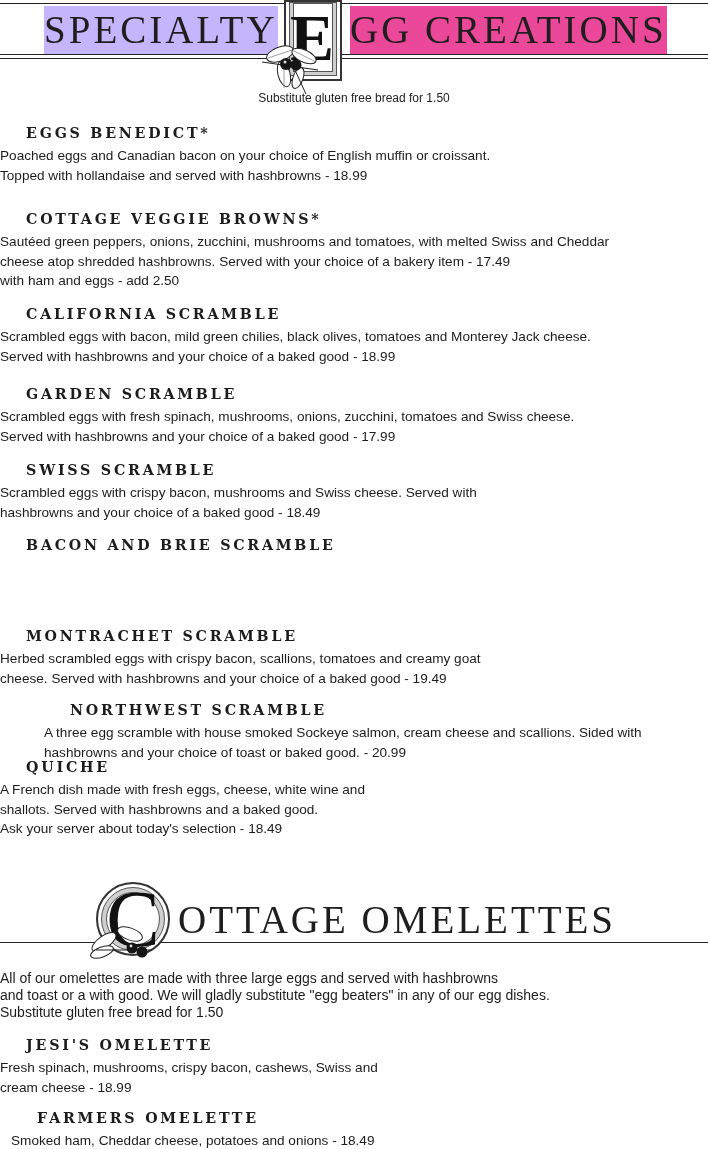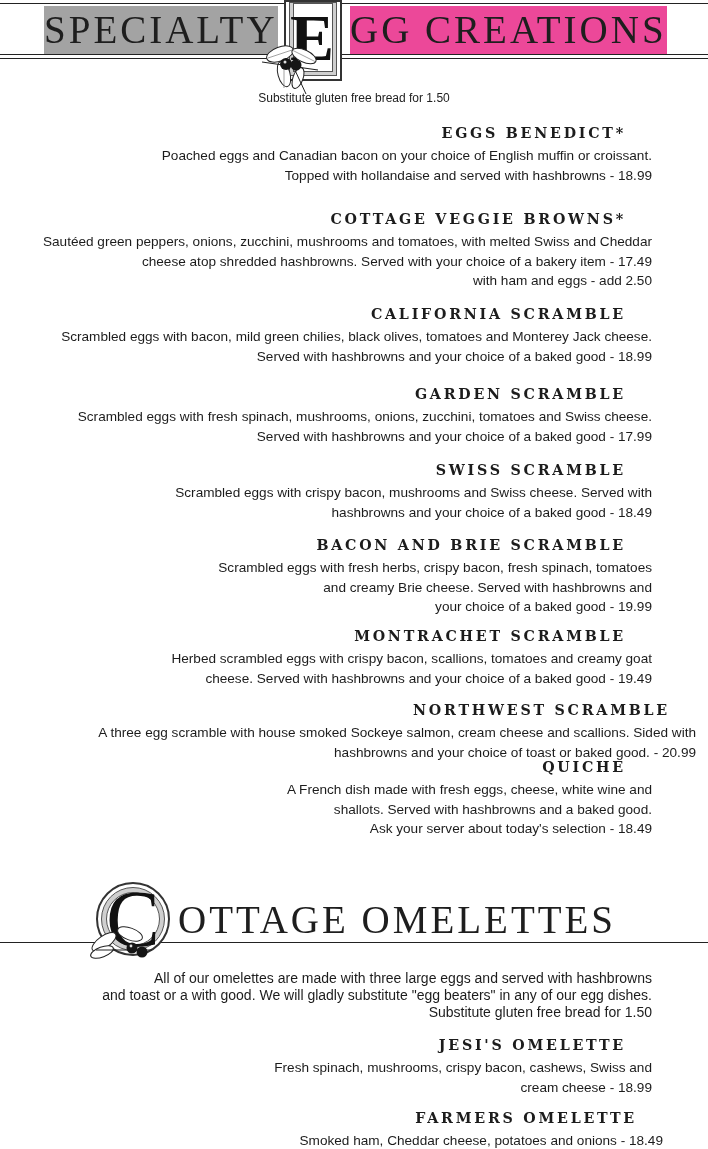--- a/index.html
+++ b/index.html
@@ -5,31 +5,31 @@
   html, body { margin: 0; padding: 0; background: #ffffff; }
   body { width: 708px; height: 1149px; position: relative; overflow: hidden; color: #1a1a1a; }
   .serif { font-family: "Liberation Serif", "DejaVu Serif", serif; }
   .sans { font-family: "Liberation Sans", "DejaVu Sans", sans-serif; }
 
   
   .hdr1 { position: absolute; left: 0; top: 0; width: 708px; height: 100px; }
   .hdr1 .rule-top { position: absolute; left: 0; top: 3px; width: 708px; border-top: 1.5px solid #222; }
   .hdr1 .rule-bot1 { position: absolute; left: 0; top: 54px; width: 708px; border-top: 1.5px solid #222; }
   .hdr1 .rule-bot2 { position: absolute; left: 0; top: 58px; width: 708px; border-top: 1px solid #222; }
-  .hdr1 .word-left { position: absolute; left: 44px; top: 6px; font-size: 39px; letter-spacing: 3px; line-height: 48px; color: #1e1e1e; background: #a3a3a3; }
+  .hdr1 .word-left { position: absolute; left: 44px; top: 6px; font-size: 39px; letter-spacing: 3px; line-height: 48px; color: #1e1e1e; background: #c4b5fd; }
   .hdr1 .word-right { position: absolute; left: 350px; top: 6px; font-size: 39px; letter-spacing: 3px; line-height: 48px; color: #1e1e1e; background: #ec4899; }
   .hdr1 .cap-box { position: absolute; left: 284px; top: 0; width: 58px; height: 81px; background: #fff; border: 2px solid #333; box-sizing: border-box; }
   .hdr1 .cap-box .inner { position: absolute; left: 3px; top: 0; right: 3px; bottom: 3px; background: #cfcfcf; border: 1px solid #555; }
   .hdr1 .cap-box .inner2 { position: absolute; left: 3px; top: 0; right: 3px; bottom: 3px; background: #fff; border: 1px solid #555; }
   .hdr1 .cap-letter { position: absolute; left: 4px; top: -2px; width: 40px; text-align: center; font-size: 66px; line-height: 76px; font-weight: bold; color: #111; }
   .hdr1 .sprig { position: absolute; left: 258px; top: 36px; width: 72px; height: 60px; }
 
   .subnote { position: absolute; left: 0; width: 708px; text-align: center; font-size: 12px; color: #222; }
 
-  .item { position: absolute; left: 0; width: 652px; text-align: right; }
+  .item { position: absolute; left: 0; width: 652px; text-align: left; }
   .item .title { font-family: "DejaVu Serif", "Liberation Serif", serif; font-weight: bold; font-size: 15.5px; letter-spacing: 3px; color: #1c1c1c; line-height: 22px; transform: scaleX(0.92); }
   .item .desc { font-family: Liberation Sans, sans-serif; font-size: 13.6px; line-height: 19.5px; color: #1c1c1c; margin-top: 2px; }
   .item .desc div { white-space: nowrap; }
 
   
   .hdr2 { position: absolute; left: 0; top: 878px; width: 708px; height: 90px; }
   .hdr2 .rule { position: absolute; left: 0; top: 64px; width: 708px; border-top: 1.5px solid #222; }
   .hdr2 .ring { position: absolute; left: 96px; top: 4px; width: 74px; height: 74px; border-radius: 50%; border: 2px solid #333; background: #fff; box-sizing: border-box; }
   .hdr2 .ring .ring-in { position: absolute; left: 3px; top: 3px; right: 3px; bottom: 3px; border-radius: 50%; background: #cfcfcf; border: 1px solid #555; }
   .hdr2 .ring .ring-in2 { position: absolute; left: 4px; top: 4px; right: 4px; bottom: 4px; border-radius: 50%; background: #fff; border: 1px solid #555; }
@@ -110,25 +110,20 @@
 <div class="item" style="top:459px;">
   <div class="title">SWISS SCRAMBLE</div>
   <div class="desc">
     <div>Scrambled eggs with crispy bacon, mushrooms and Swiss cheese.  Served with</div>
     <div>hashbrowns and your choice of a baked good - 18.49</div>
   </div>
 </div>
 
 <div class="item" style="top:534px;">
   <div class="title">BACON AND BRIE SCRAMBLE</div>
-  <div class="desc">
-    <div>Scrambled eggs with fresh herbs, crispy bacon, fresh spinach, tomatoes</div>
-    <div>and creamy Brie cheese.  Served with hashbrowns and</div>
-    <div>your choice of a baked good - 19.99</div>
-  </div>
 </div>
 
 <div class="item" style="top:625px;">
   <div class="title">MONTRACHET SCRAMBLE</div>
   <div class="desc">
     <div>Herbed scrambled eggs with crispy bacon, scallions, tomatoes and creamy goat</div>
     <div>cheese.  Served with hashbrowns and your choice of a baked good - 19.49</div>
   </div>
 </div>
 

